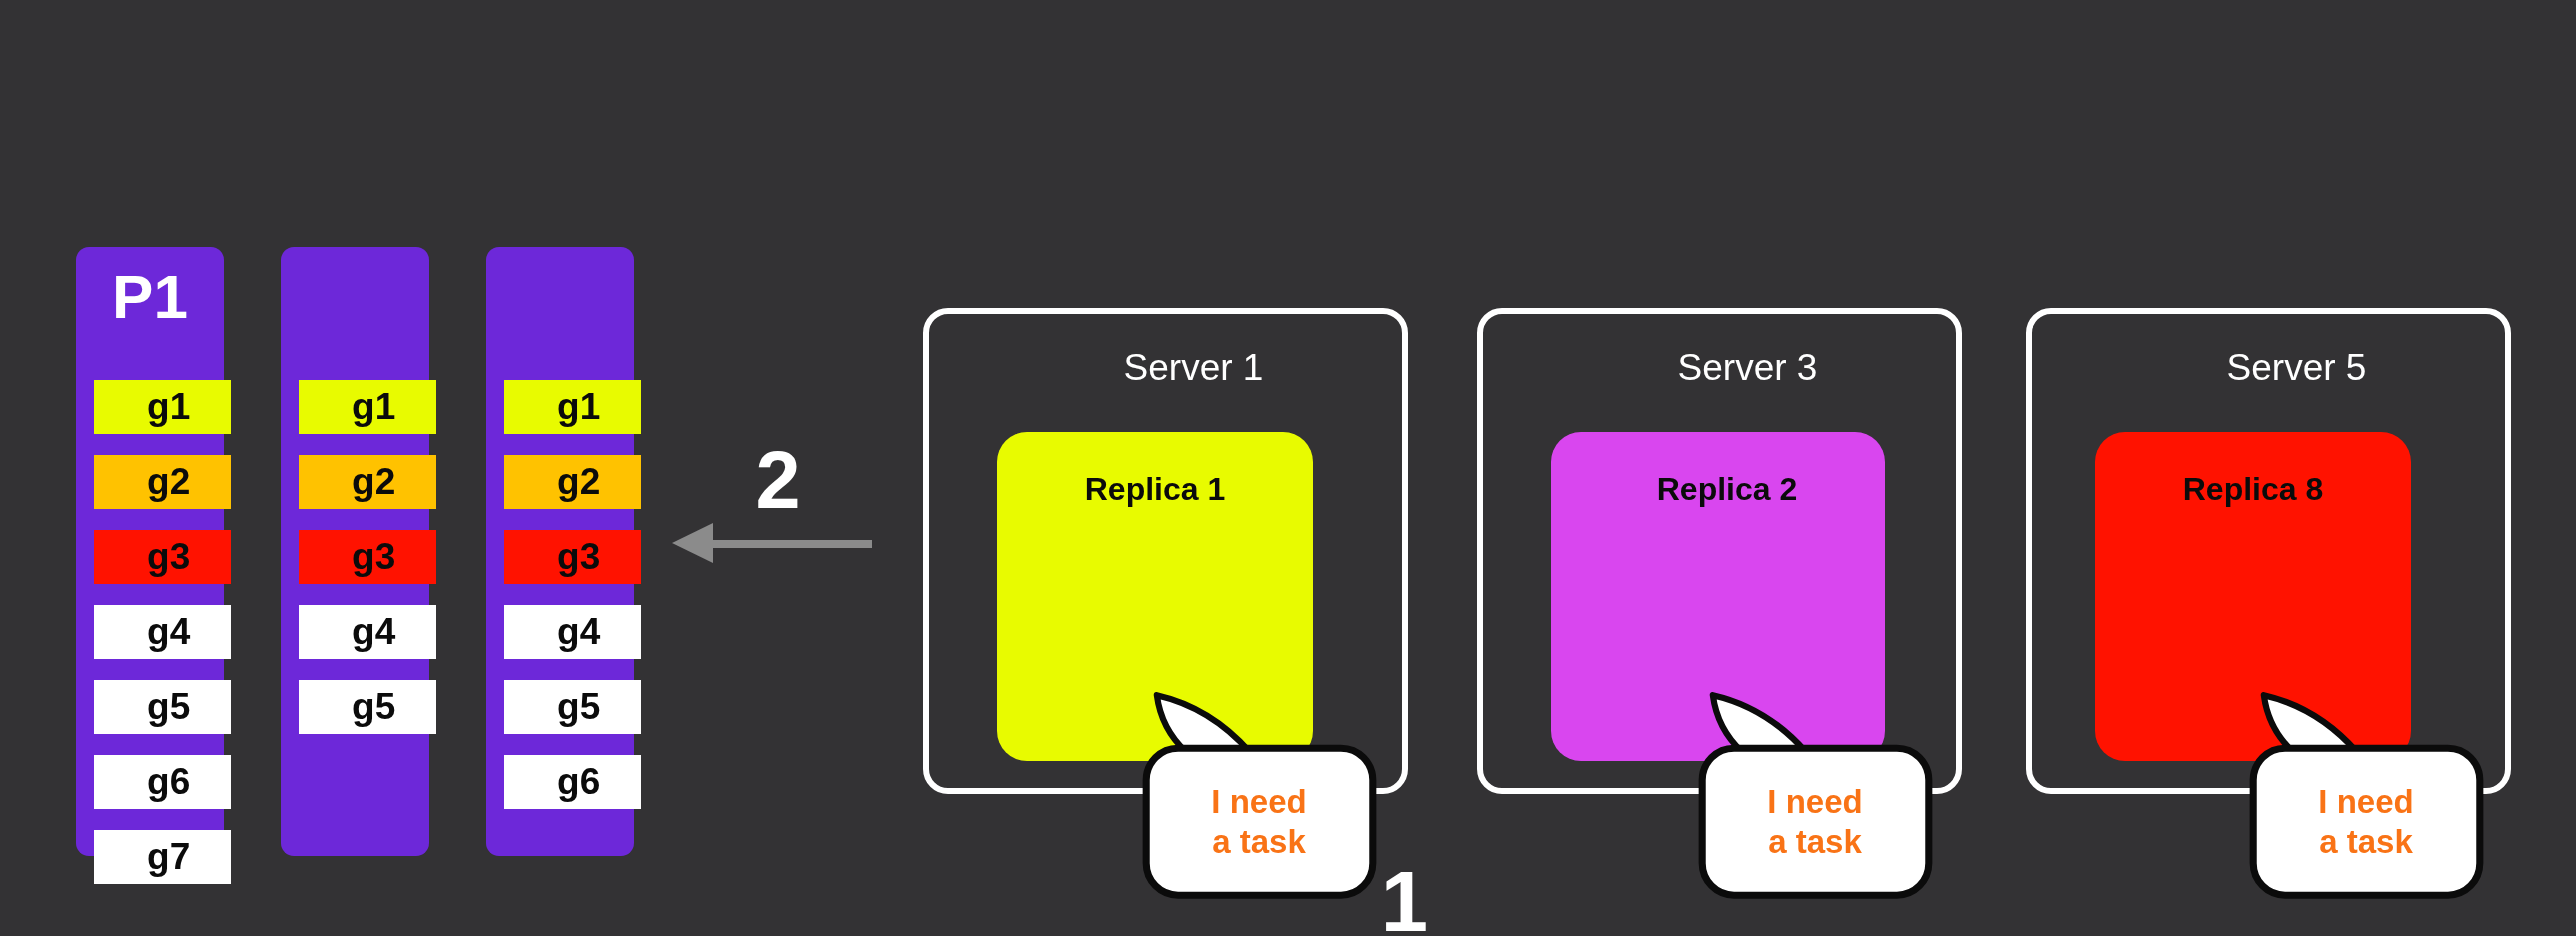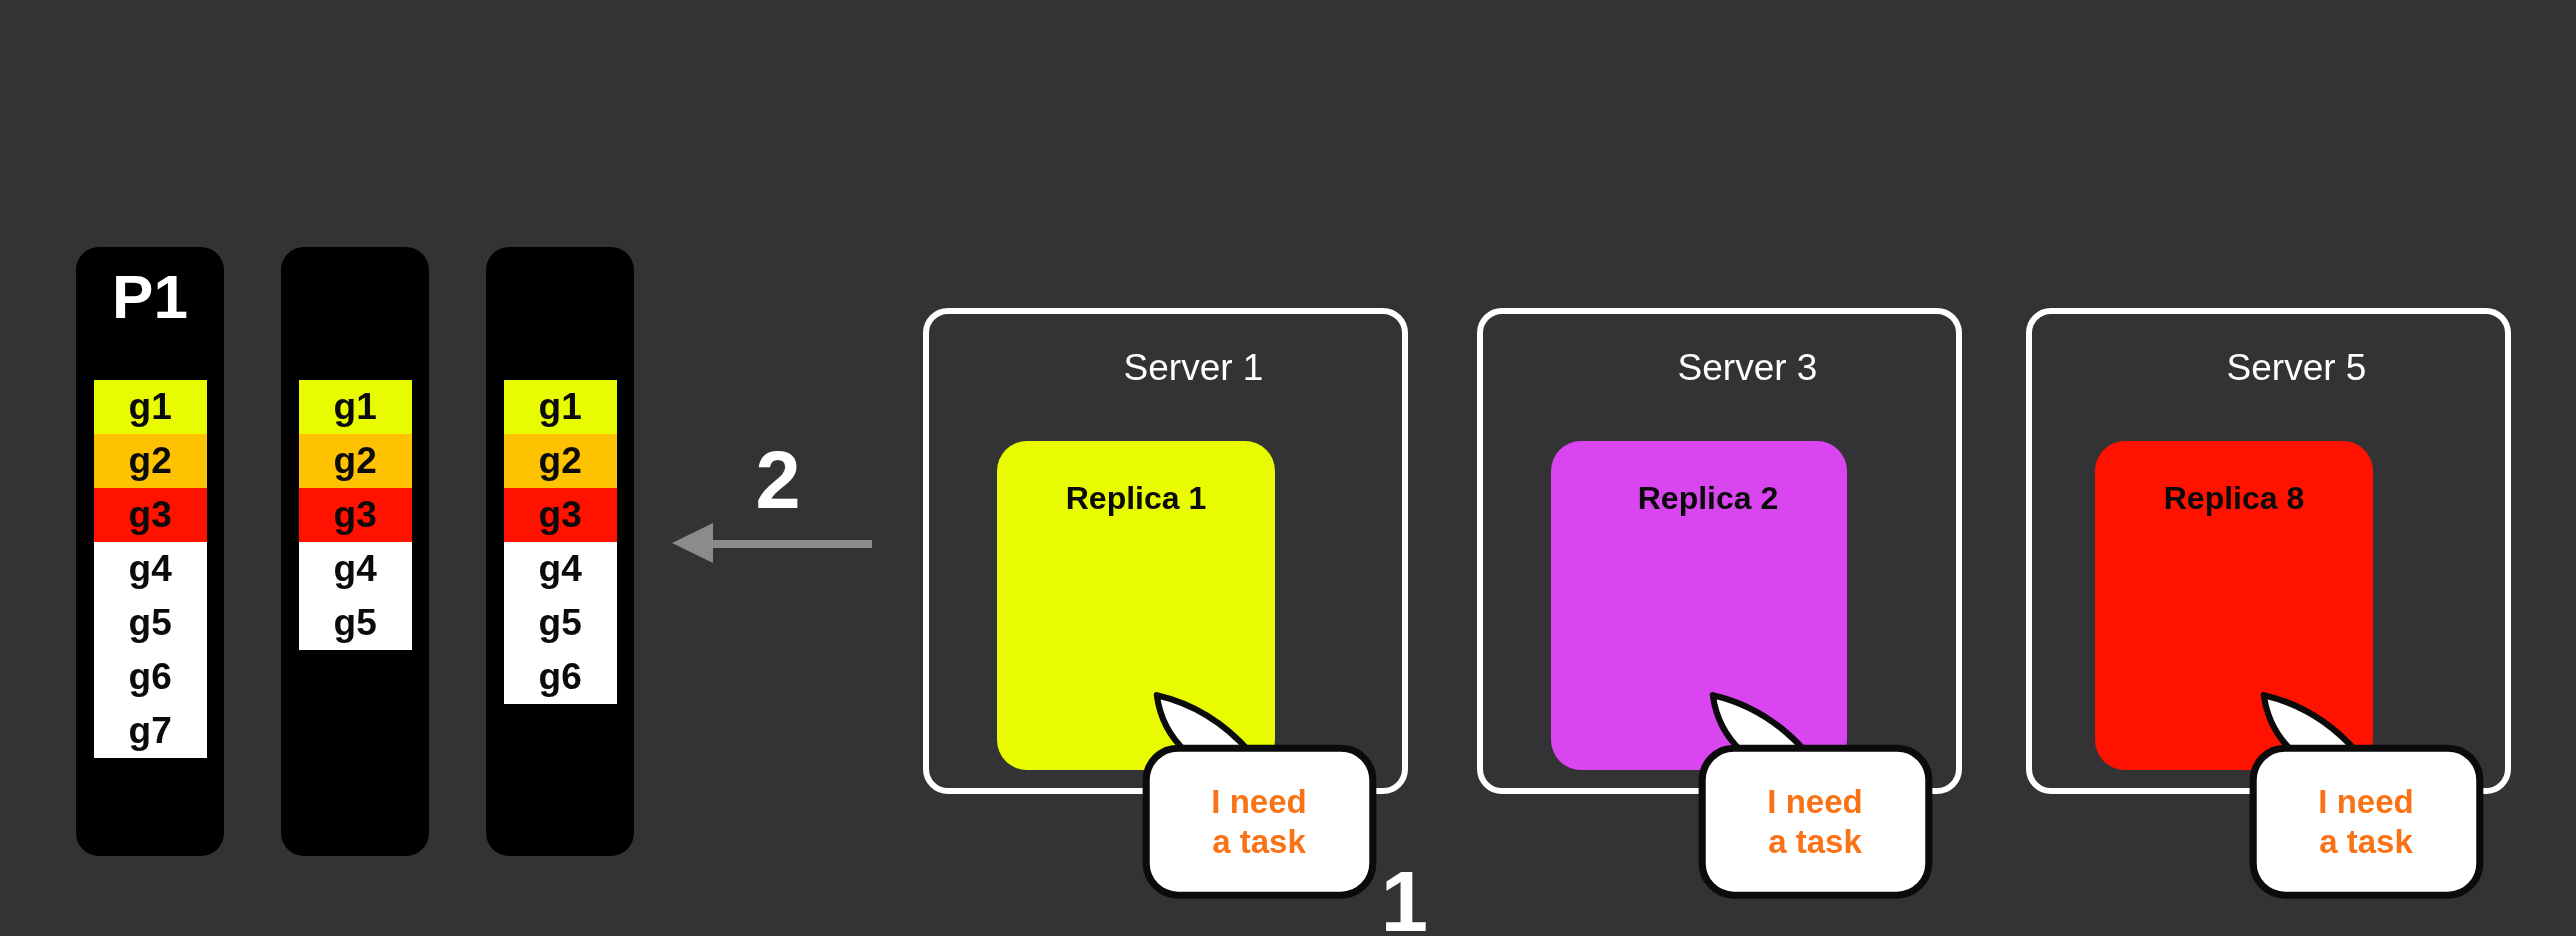--- a/index.html
+++ b/index.html
@@ -1,43 +1,43 @@
 <!DOCTYPE html>
 <html style="font-size:14px"><head>
 <meta charset="utf-8">
 <style>
   html,body{margin:0;padding:0;background:#333234;}
   .canvas{position:relative;width:2576px;height:937px;background:#333234;overflow:hidden;
           font-family:"Liberation Sans", sans-serif;}
 
   
-  .partition{position:absolute;top:247px;width:148px;height:609px;background:#000000;border-radius:23px;}
+  .partition{position:absolute;top:247px;width:148px;height:609px;background:#6d28d9;border-radius:13px;}
   .p1{left:76px;} .p2{left:281px;} .p3{left:486px;}
   .partition-title{padding-top:19.4px;text-align:center;font-size:62px;font-weight:bold;color:#ffffff;line-height:1;}
   .cells{position:absolute;top:133px;left:17.7px;width:113px;}
-  .cell{width:113px;height:54px;margin-bottom:0;display:flex;align-items:center;justify-content:center;
-        font-size:37px;font-weight:bold;color:#0b0b0b;}
+  .cell{width:124px;height:54px;margin-bottom:21px;display:flex;align-items:center;justify-content:center;
+        font-size:37px;font-weight:bold;color:#0b0b0b;padding-left:13px;}
 
   
   .arrow-shaft{position:absolute;left:709px;top:540px;width:163px;height:8px;background:#8B8B8B;}
   .arrow-head{position:absolute;left:672px;top:523px;width:0;height:0;
               border-top:20.3px solid transparent;border-bottom:20.3px solid transparent;border-right:41px solid #8B8B8B;}
   .label-2{position:absolute;left:716px;top:440px;width:124px;text-align:center;
            font-size:81px;font-weight:bold;color:#ffffff;line-height:1;}
   .label-1{position:absolute;left:1356px;top:859px;width:97px;text-align:center;
            font-size:85px;font-weight:bold;color:#ffffff;line-height:1;}
 
   
   .server{position:absolute;top:308px;width:485px;height:486px;border:6.2px solid #ffffff;border-radius:25px;
           box-sizing:border-box;background:transparent;}
   .s1{left:923px;} .s2{left:1477px;} .s3{left:2026px;}
   .server-title{position:absolute;top:35px;left:0;width:100%;text-align:center;
                 font-size:37px;font-weight:500;color:#ffffff;line-height:1;padding-left:28px;}
 
-  .replica{position:absolute;top:441px;width:278px;height:329px;border-radius:30px;}
+  .replica{position:absolute;top:432px;width:316px;height:329px;border-radius:30px;}
   .r1{left:997px;} .r2{left:1551px;} .r3{left:2095px;}
   .replica-label{padding-top:41px;text-align:center;font-size:32px;font-weight:bold;color:#0b0b0b;line-height:1;}
 
   
   .bubble-svg{position:absolute;top:688px;width:239px;height:217px;}
   .b1{left:1140px;} .b2{left:1696px;} .b3{left:2247px;}
   .bubble-text{position:absolute;top:748px;width:226px;height:147px;display:flex;flex-direction:column;
                align-items:center;justify-content:center;font-size:33px;font-weight:bold;color:#f97316;line-height:40px;}
   .t1{left:1146px;} .t2{left:1702px;} .t3{left:2253px;}
 </style>

